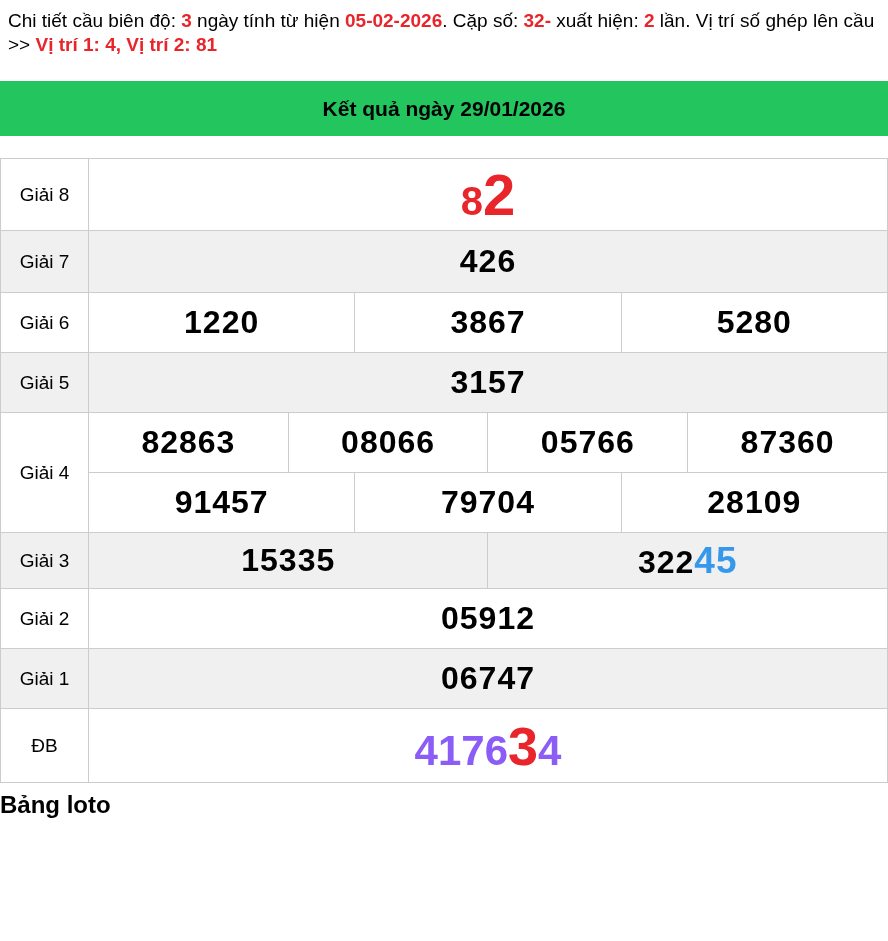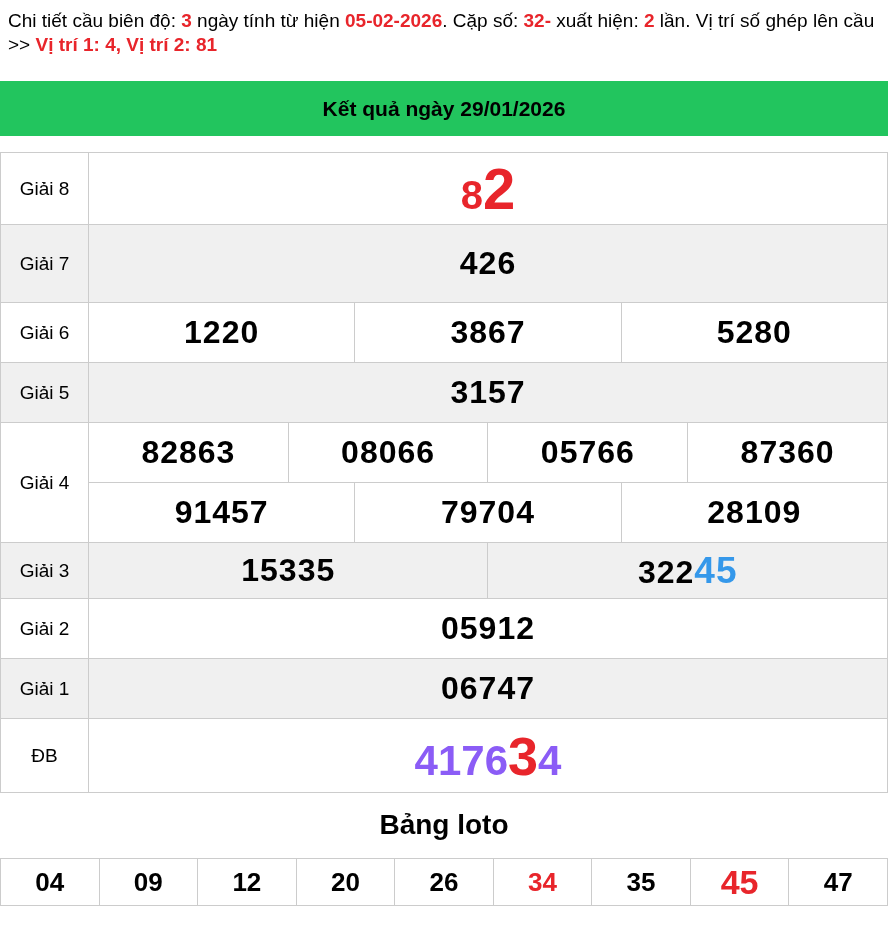--- a/index.html
+++ b/index.html
@@ -22,21 +22,21 @@
     height:55px;
     background:#22c55e;
     display:flex;
     align-items:center;
     justify-content:center;
     font-size:21px;
     font-weight:bold;
   }
 
   table { border-collapse:collapse; width:888px; table-layout:fixed; }
-  .results { margin-top:16px;border-radius:13px; }
+  .results { margin-top:22px;border-radius:13px; }
   .results td {
     border:1px solid #cccccc;
     text-align:center;
     vertical-align:middle;
     background:#ffffff;
   }
   .results tr.alt td { background:#f0f0f0; }
   .lbl { font-size:19px; font-weight:normal; }
   .val { font-size:32px; font-weight:bold; letter-spacing:1px; }
 
@@ -44,29 +44,29 @@
 
   .g8-sm { font-size:40px; font-weight:bold; color:#e8252b; }
   .g8-lg { font-size:58px; font-weight:bold; color:#e8252b; }
 
   .g3-blue { font-size:37px; font-weight:bold; color:#3598ea; }
 
   .db-n  { font-size:42px; font-weight:bold; color:#8b5cf6; }
   .db-lg { font-size:54px; font-weight:bold; color:#e8252b; }
 
   .h72 td { height:72px; }
-  .h62 td { height:78px;text-align:center; }
+  .h62 td { height:62px;text-align:center; }
   .h60 td { height:60px; }
   .h64 td { height:56px; }
   .h74 td { height:74px; }
 
   .loto-title {
-    text-align:center;
-    margin-top:16px;
-    font-size:28px;
+    text-align:left;
+    margin-top:8px;
+    font-size:24px;
     font-weight:bold;
   }
   .loto { margin-top:17px; }
   .loto td {
     border:1px solid #cccccc;
     text-align:center;
     vertical-align:middle;
     height:47px;
     font-size:26px;
     font-weight:bold;
@@ -150,27 +150,16 @@
       <td class="lbl">ĐB</td>
       <td colspan="12"><span class="db-n">4176</span><span class="db-lg">3</span><span class="db-n">4</span></td>
     </tr>
   </tbody>
     </table>
 
   <h2 class="loto-title">Bảng loto</h2>
 
   <table class="loto">
     <tbody>
-        <tr>
-      <td>04</td>
-      <td>09</td>
-      <td>12</td>
-      <td>20</td>
-      <td>26</td>
-      <td class="red">34</td>
-      <td>35</td>
-      <td class="red lg">45</td>
-      <td>47</td>
-    </tr>
   </tbody>
     </table>
 
 </div>
 
 </body></html>

